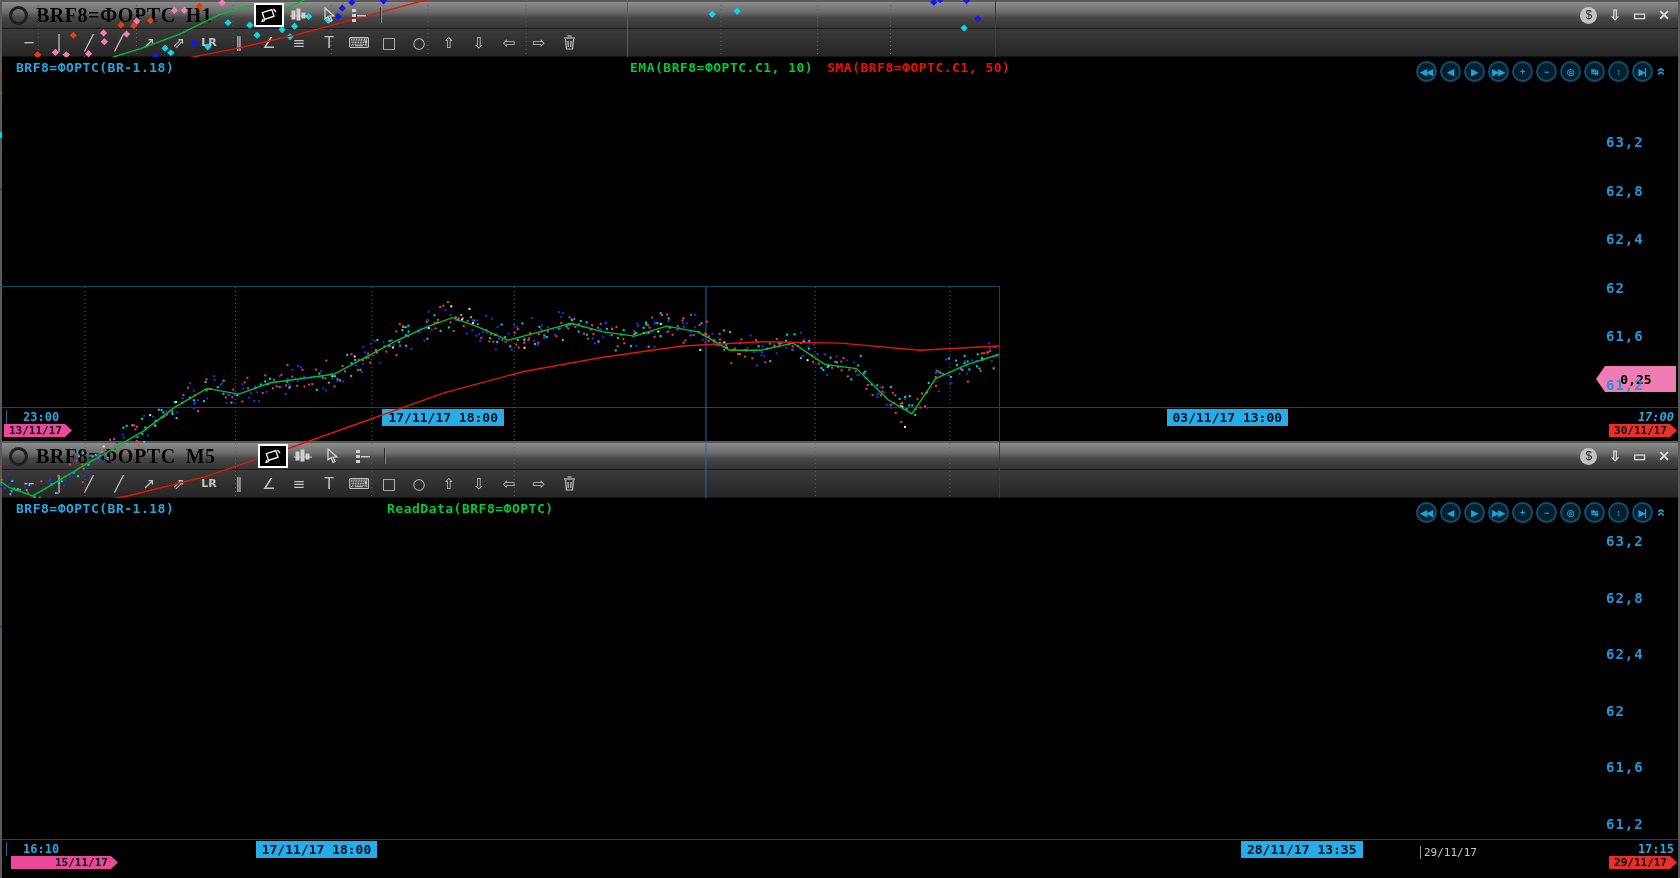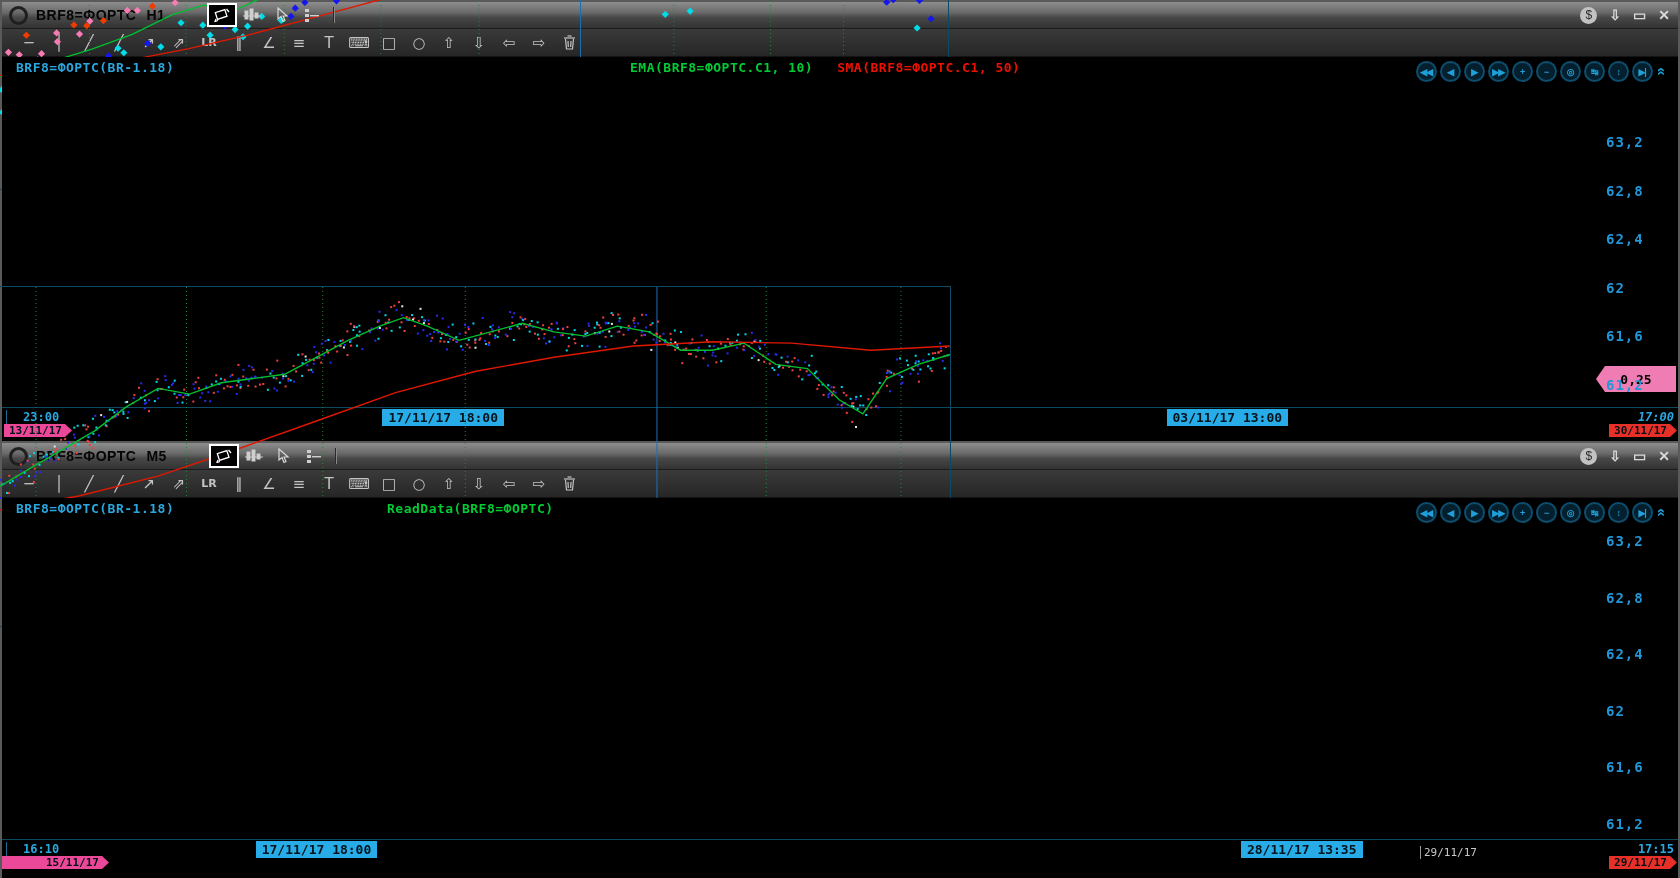--- a/index.html
+++ b/index.html
@@ -8,21 +8,21 @@
   .window{position:relative;box-sizing:border-box;border:2px solid #5a5a5a;background:#000;}
   #win-0{height:441px;}
   #win-1{height:437px;}
 
   
   .titlebar{position:relative;height:26px;display:flex;align-items:center;
     background:linear-gradient(#8d8d8d,#6a6a6a 40%,#474747 60%,#333);
     border-bottom:1px solid #1c1c1c;}
   .tb-circle{width:13px;height:13px;border:3px solid #1f1f1f;border-radius:50%;
     margin:0 8px 0 7px;flex:0 0 auto;}
-  .tb-title{font-family:Liberation Sans, sans-serif;font-weight:700;font-size:14px;color:#050505;
+  .tb-title{font-family:Liberation Serif, serif;font-weight:700;font-size:20px;color:#050505;
     letter-spacing:.5px;white-space:nowrap;}
   .tb-tf{margin-left:10px;}
   .tb-tools{display:flex;align-items:center;margin-left:14px;gap:4px;}
   .tb-btn{width:26px;height:20px;display:flex;align-items:center;justify-content:center;
     color:#d6d6d6;}
   .tb-btn.active{background:#000;outline:2px solid #fff;color:#fff;}
   .tb-btn svg{display:block;}
   .tb-sep{width:1px;height:16px;background:#2a2a2a;border-right:1px solid #888;margin:0 4px;}
   .tb-right{position:absolute;right:8px;top:0;height:26px;display:flex;align-items:center;gap:12px;}
   .wc-btn{color:#d9d9d9;font-size:14px;font-weight:700;line-height:1;}
@@ -36,21 +36,21 @@
     color:#c4c4c4;font-size:15px;font-family:"DejaVu Sans",sans-serif;}
   .dt-btn.small{font-size:11px;font-weight:700;}
 
   
   .chart{position:relative;background:#000;}
   #win-0 .chart{height:350px;}
   #win-1 .chart{height:341px;}
   .chart svg{position:absolute;left:0;top:0;}
   .series-label{position:absolute;left:14px;top:3px;color:#29a8e0;
     font:700 13px "DejaVu Sans Mono",monospace;letter-spacing:.5px;}
-  .ind-labels{position:absolute;top:3px;display:flex;gap:24px;
+  .ind-labels{position:absolute;top:3px;display:flex;gap:14px;
     font:700 13px "DejaVu Sans Mono",monospace;letter-spacing:.5px;white-space:nowrap;}
   .navbar{position:absolute;top:4px;right:12px;display:flex;align-items:center;gap:3px;}
   .nav-btn{width:21px;height:21px;border-radius:50%;background:#04202e;border:2px solid #0d4d6d;
     box-sizing:border-box;color:#1fa0d8;font-size:9px;font-weight:700;
     display:flex;align-items:center;justify-content:center;letter-spacing:-1px;}
   .nav-chevron{color:#1fa0d8;font-size:15px;font-weight:700;transform:rotate(90deg);margin-left:2px;}
   .ytick{position:absolute;left:1604px;color:#2196d8;font:700 14px "DejaVu Sans Mono",monospace;
     letter-spacing:1px;}
   .price-badge{position:absolute;left:1594px;width:80px;height:26px;background:#f07cb4;
     color:#000;font:700 13px "DejaVu Sans Mono",monospace;display:flex;align-items:center;
@@ -1761,21 +1761,21 @@
       <div class="yaxis"></div>
     <div class="ytick" style="top: 35px;">63,2</div>
         <div class="ytick" style="top: 91.6px;">62,8</div>
         <div class="ytick" style="top: 148.2px;">62,4</div>
         <div class="ytick" style="top: 204.8px;">62</div>
         <div class="ytick" style="top: 261.4px;">61,6</div>
         <div class="ytick" style="top: 318px;">61,2</div>
       </div>
     <div class="daterow">
         <div class="d-time" style="left: 4px;">16:10</div>
-        <div class="d-tag cyan" style="left: 0; padding-left: 44px;">15/11/17</div>
+        <div class="d-tag cyan" style="left: 9px; padding-left: 44px;">15/11/17</div>
         <div class="d-box" style="left: 253.712px;">17/11/17 18:00</div>
         <div class="d-box" style="left: 1238.96px;">28/11/17 13:35</div>
         <div class="d-extra" style="left: 1418px;">29/11/17</div>
         <div class="d-time right" style="right: 4px; left: auto;">17:15</div>
         <div class="d-tag red" style="right: 1px; left: auto;">29/11/17</div>
       </div>
   </section>
 
 </div>
 

